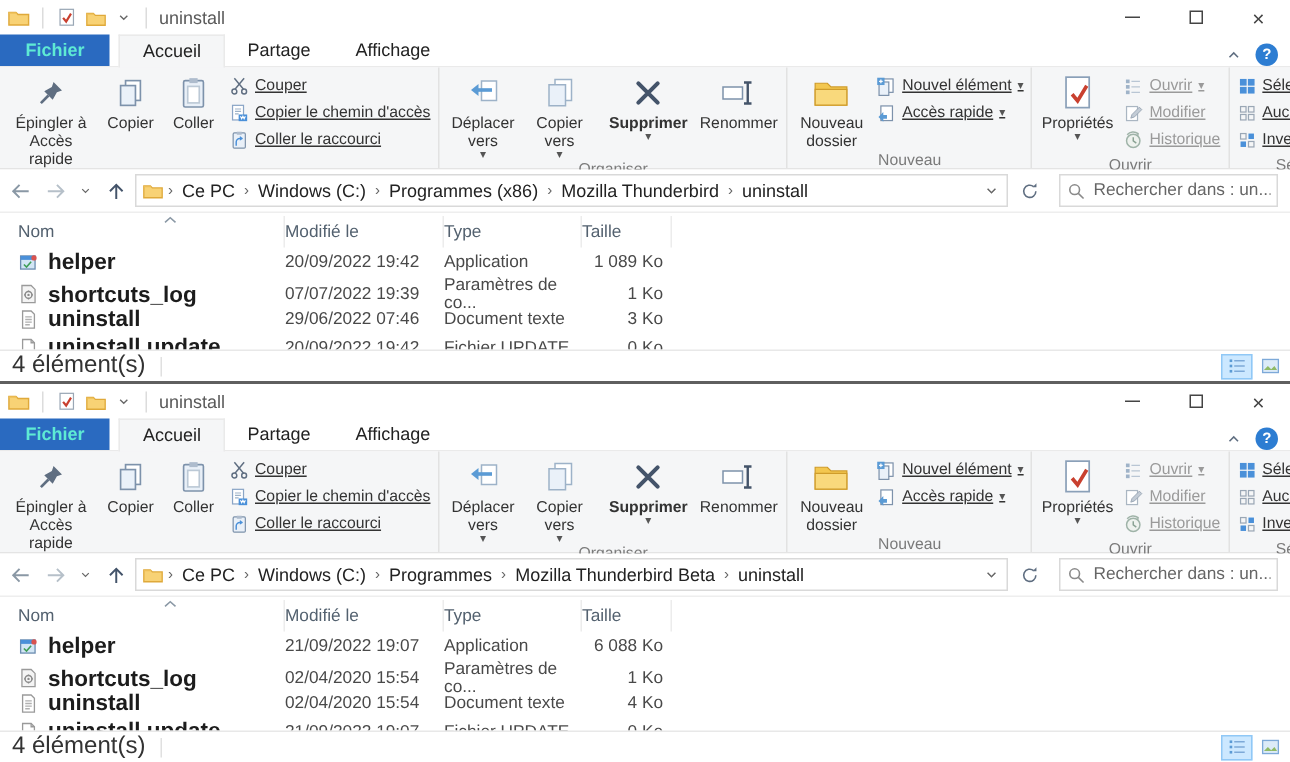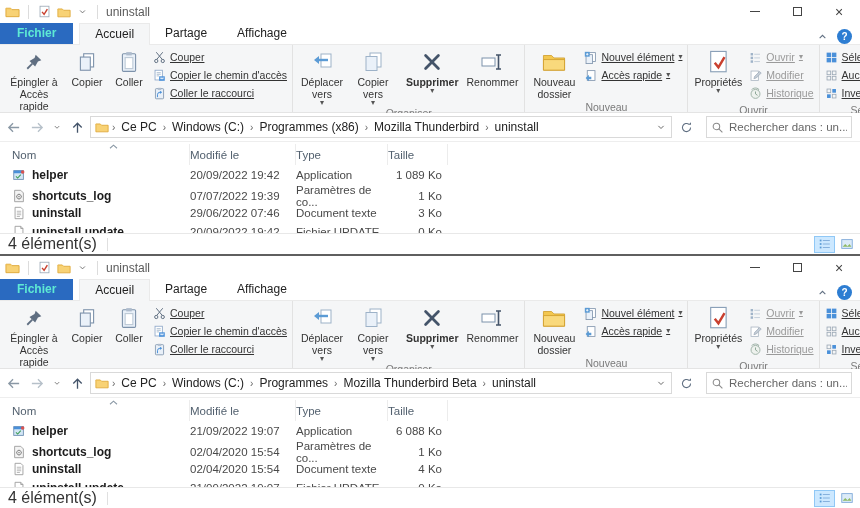--- a/index.html
+++ b/index.html
@@ -63,21 +63,21 @@
   .search-box input::placeholder { color:#666; opacity:1; }
 
   
   .filelist { flex:1; overflow:hidden; padding-top:2px; }
   .lrow { display:grid; grid-template-columns:178px 106px 92px 60px auto; align-items:center; padding-left:12px; }
   .lheader { height:21px; color:#53616f; font-size:11.5px; }
   .lheader .hcell { position:relative; height:100%; display:flex; align-items:center; border-right:1px solid #ececec; padding-right:6px; cursor:default; }
   .lheader .hcell:last-child { border-right:none; }
   .sortcaret { position:absolute; left:96px; top:-1px; }
   .frow { height:19px; font-size:11.5px; color:#494949; }
-  .fname { display:flex; align-items:center; gap:6px; color:#1c1c1c; font-weight:bold; font-size:12px; }
+  .fname { display:flex; align-items:center; gap:6px; color:#1c1c1c; font-weight:bold; font-size:15px; }
   .fsize { text-align:right; padding-right:6px; }
 
   
   .statusbar { height:21px; border-top:1px solid #e8e8e8; display:flex; align-items:center; padding:0 3px 0 8px; font-size:16px; color:#333; flex:0 0 auto; }
   .status-sep { width:1px; height:13px; background:#e0e0e0; margin-left:10px; }
   .viewbtns { margin-left:auto; display:flex; gap:1px; }
   .viewbtn { width:21px; height:17px; border:1px solid transparent; background:transparent; display:flex; align-items:center; justify-content:center; }
   .viewbtn.sel { background:#cce8ff; border-color:#90c8f6; }
 
   svg { display:block; }

